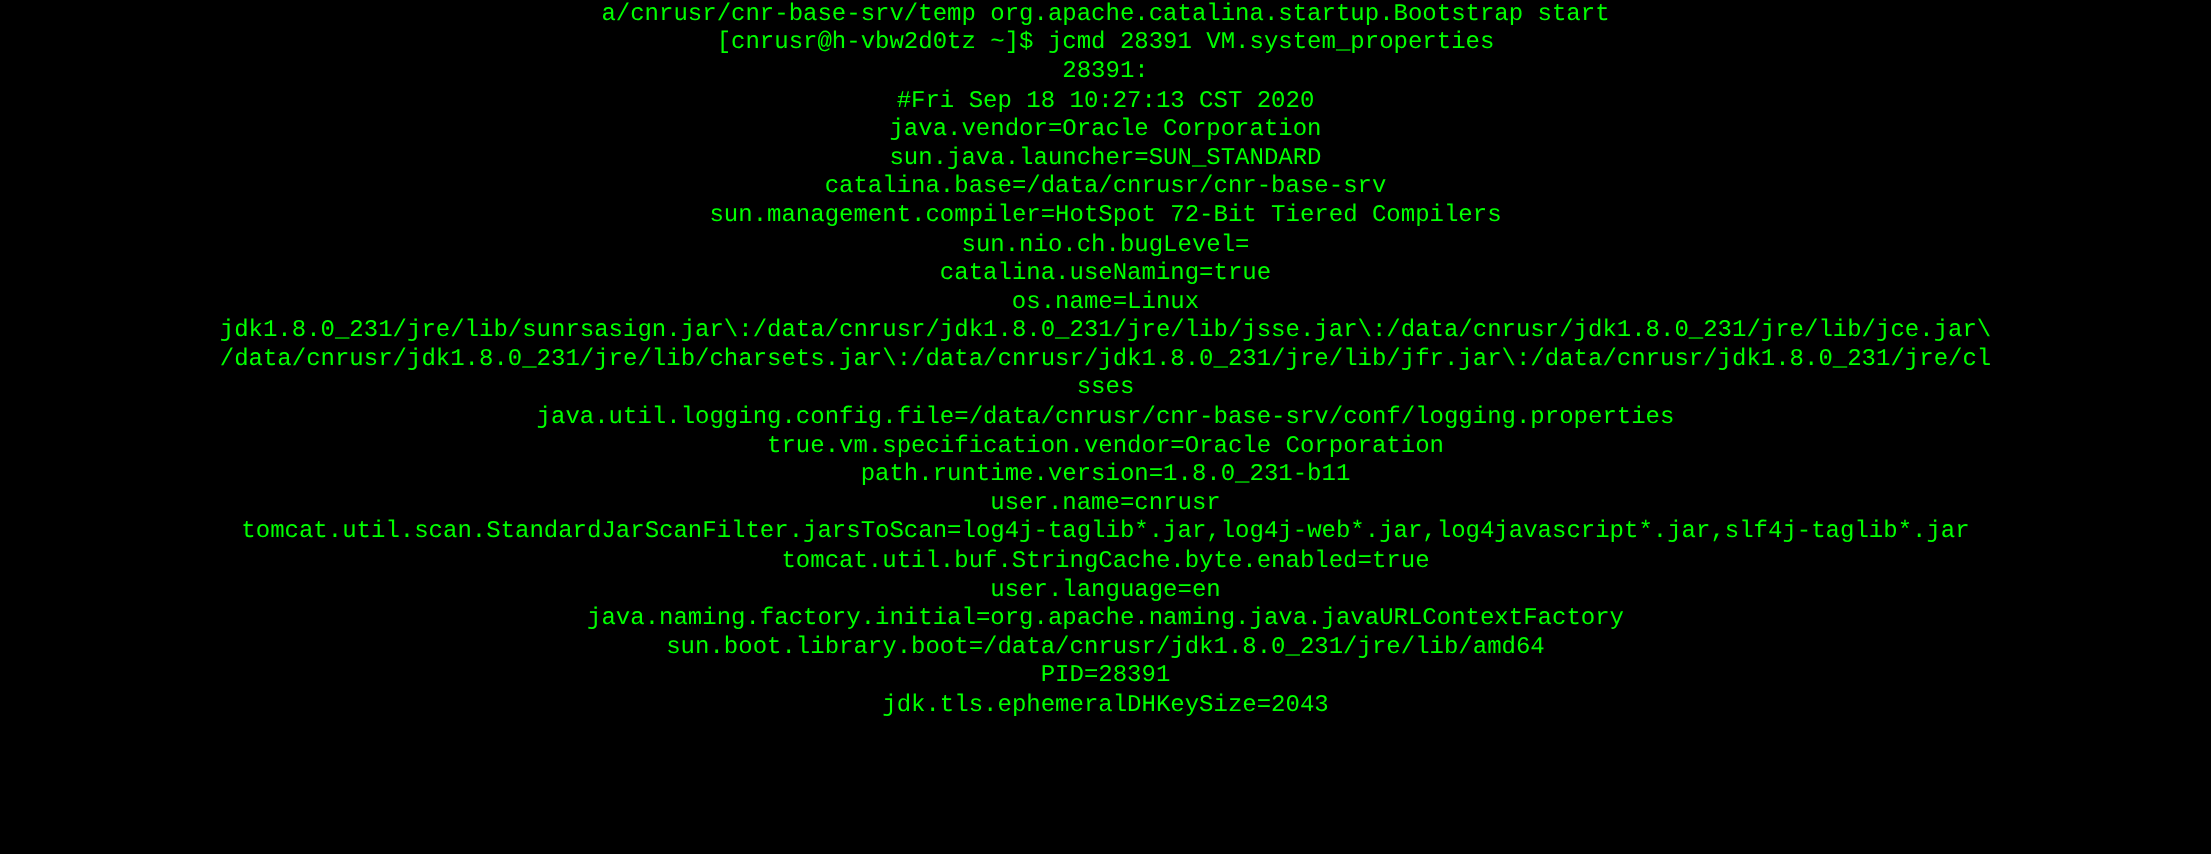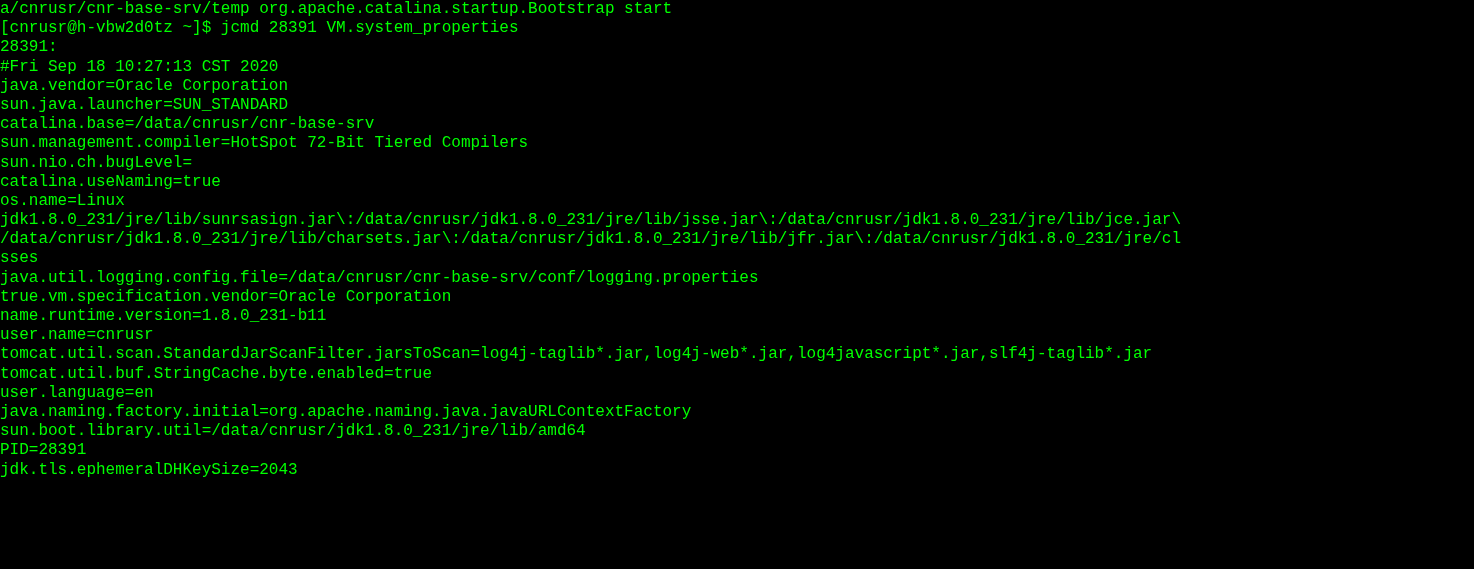--- a/index.html
+++ b/index.html
@@ -17,20 +17,21 @@
       white-space: nowrap;
       overflow: hidden;
       width: 1474px;
       height: 569px;
     }
     .terminal {
       padding: 0;
     }
     .line {
       white-space: pre;
+      text-align: center;
     }
   </style>
 </head>
 <body>
 
 <div class="terminal">
   <div class="line">a/cnrusr/cnr-base-srv/temp org.apache.catalina.startup.Bootstrap start</div>
   <div class="line">[cnrusr@h-vbw2d0tz ~]$ jcmd 28391 VM.system_properties</div>
   <div class="line">28391:</div>
   <div class="line">#Fri Sep 18 10:27:13 CST 2020</div>
@@ -39,22 +40,22 @@
   <div class="line">catalina.base=/data/cnrusr/cnr-base-srv</div>
   <div class="line">sun.management.compiler=HotSpot 72-Bit Tiered Compilers</div>
   <div class="line">sun.nio.ch.bugLevel=</div>
   <div class="line">catalina.useNaming=true</div>
   <div class="line">os.name=Linux</div>
   <div class="line">jdk1.8.0_231/jre/lib/sunrsasign.jar\:/data/cnrusr/jdk1.8.0_231/jre/lib/jsse.jar\:/data/cnrusr/jdk1.8.0_231/jre/lib/jce.jar\</div>
   <div class="line">/data/cnrusr/jdk1.8.0_231/jre/lib/charsets.jar\:/data/cnrusr/jdk1.8.0_231/jre/lib/jfr.jar\:/data/cnrusr/jdk1.8.0_231/jre/cl</div>
   <div class="line">sses</div>
   <div class="line">java.util.logging.config.file=/data/cnrusr/cnr-base-srv/conf/logging.properties</div>
   <div class="line">true.vm.specification.vendor=Oracle Corporation</div>
-  <div class="line">name.runtime.version=1.8.0_231-b11</div>
+  <div class="line">path.runtime.version=1.8.0_231-b11</div>
   <div class="line">user.name=cnrusr</div>
   <div class="line">tomcat.util.scan.StandardJarScanFilter.jarsToScan=log4j-taglib*.jar,log4j-web*.jar,log4javascript*.jar,slf4j-taglib*.jar</div>
   <div class="line">tomcat.util.buf.StringCache.byte.enabled=true</div>
   <div class="line">user.language=en</div>
   <div class="line">java.naming.factory.initial=org.apache.naming.java.javaURLContextFactory</div>
-  <div class="line">sun.boot.library.util=/data/cnrusr/jdk1.8.0_231/jre/lib/amd64</div>
+  <div class="line">sun.boot.library.boot=/data/cnrusr/jdk1.8.0_231/jre/lib/amd64</div>
   <div class="line">PID=28391</div>
   <div class="line">jdk.tls.ephemeralDHKeySize=2043</div>
 </div>
 
 </body></html>

